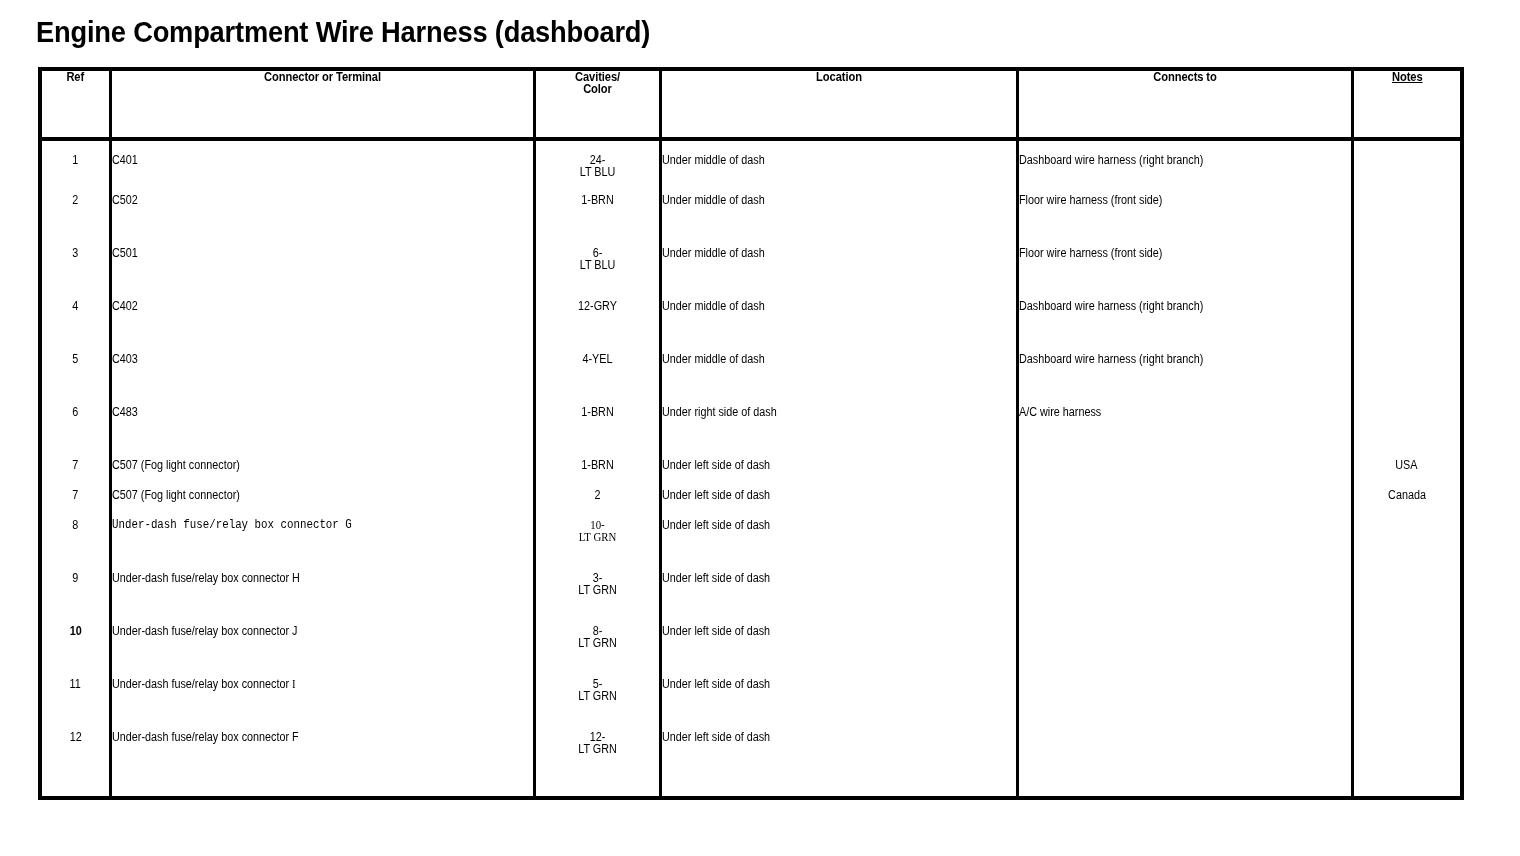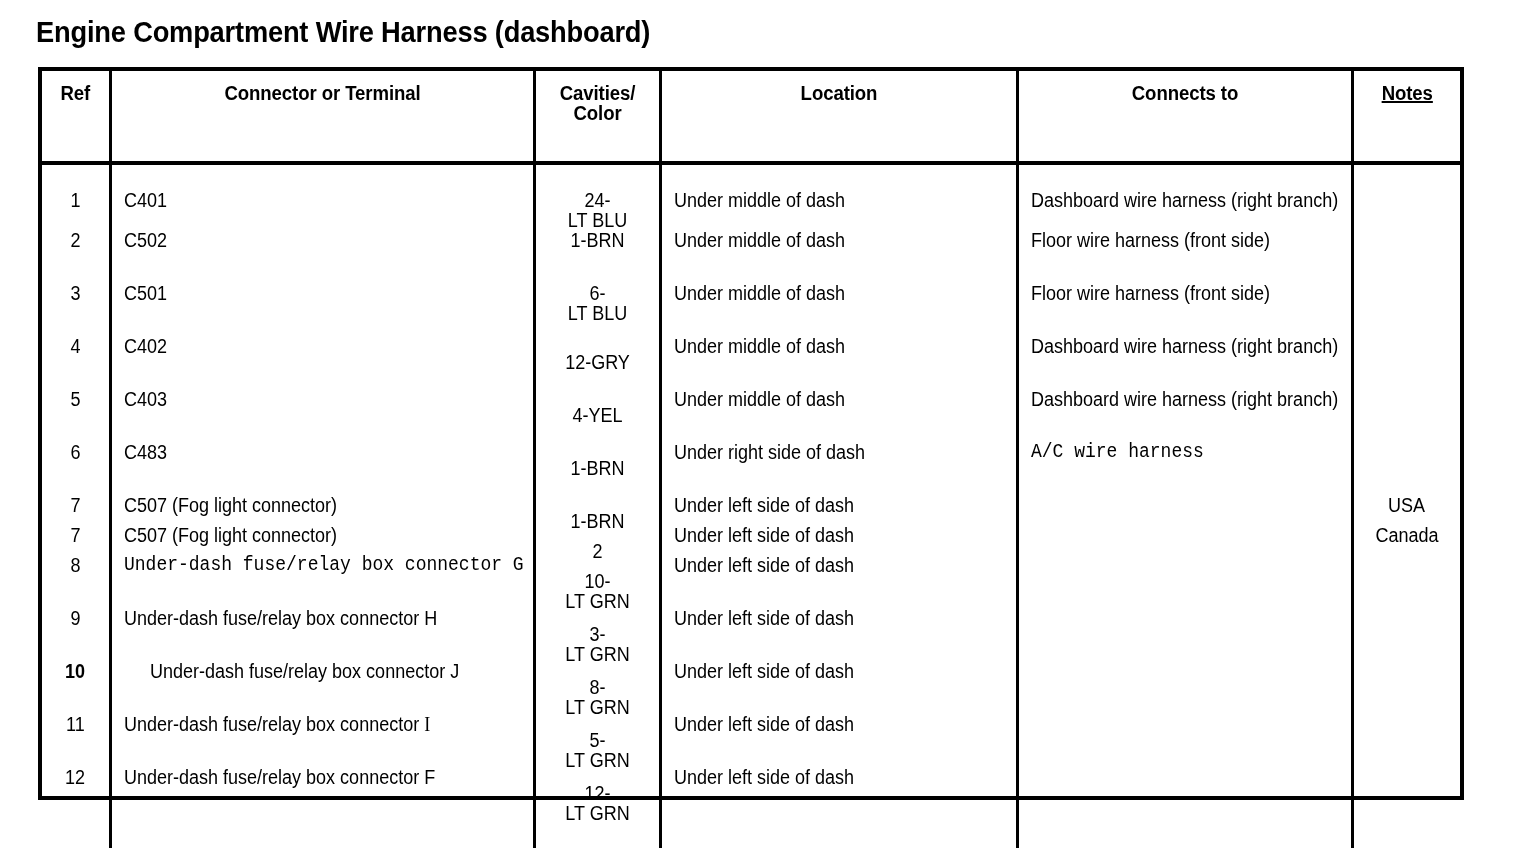--- a/index.html
+++ b/index.html
@@ -43,23 +43,23 @@
   table.harness col.c-conn{width:424px;}
   table.harness col.c-cav{width:126px;}
   table.harness col.c-loc{width:357px;}
   table.harness col.c-to{width:335px;}
   table.harness col.c-notes{width:108px;}
 
   table.harness th,
   table.harness td{
     border-left:3px solid #000;
     border-right:3px solid #000;
-    padding:12px;
+    padding:0;
     vertical-align:top;
-    font-size:20px;
+    font-size:12px;
     line-height:1.0;
   }
   table.harness th:first-child,
   table.harness td:first-child{border-left:0;}
   table.harness th:last-child,
   table.harness td:last-child{border-right:0;text-decoration:underline;}
 
   thead th{
     height:66px;
     border-bottom:4px solid #000;
@@ -197,54 +197,54 @@
                 <div class="rowline" style="height: 53px; padding-top: 13px;"><span class="txt">C401</span></div>
                 <div class="rowline" style="height: 53px;"><span class="txt">C502</span></div>
                 <div class="rowline" style="height: 53px;"><span class="txt">C501</span></div>
                 <div class="rowline" style="height: 53px;"><span class="txt">C402</span></div>
                 <div class="rowline" style="height: 53px;"><span class="txt">C403</span></div>
                 <div class="rowline" style="height: 53px;"><span class="txt">C483</span></div>
                 <div class="rowline" style="height: 30px;"><span class="txt">C507 (Fog light connector)</span></div>
                 <div class="rowline" style="height: 30px;"><span class="txt">C507 (Fog light connector)</span></div>
                 <div class="rowline" style="height: 53px; font-family: Liberation Mono, monospace;"><span class="txt">Under-dash fuse/relay box connector G</span></div>
                 <div class="rowline" style="height: 53px;"><span class="txt">Under-dash fuse/relay box connector H</span></div>
-                <div class="rowline" style="height: 53px; text-align: center;"><span class="txt">Under-dash fuse/relay box connector J</span></div>
+                <div class="rowline" style="height: 53px;"><span class="txt">Under-dash fuse/relay box connector J</span></div>
                 <div class="rowline" style="height: 53px;"><span class="txt">Under-dash fuse/relay box connector <span class="serif-i">I</span></span></div>
                 <div class="rowline" style="height: 53px; text-decoration: underline;"><span class="txt">Under-dash fuse/relay box connector F</span></div>
               </div>
             </td>
           <td class="cell-pad-center">
               <div class="stack" id="col-cav">
                 <div class="rowline two-line" style="height: 53px; padding-top: 13px;">
                   <span class="cav-line">24-</span>
                   <span class="cav-line">LT BLU</span>
                 </div>
                 <div class="rowline two-line" style="height: 53px;">
                   <span class="cav-line">1-BRN</span>
                 </div>
                 <div class="rowline two-line" style="height: 53px;">
                   <span class="cav-line">6-</span>
                   <span class="cav-line">LT BLU</span>
                 </div>
-                <div class="rowline two-line" style="height: 53px; margin-top: 16px;">
+                <div class="rowline two-line" style="height: 53px;">
                   <span class="cav-line">12-GRY</span>
                 </div>
                 <div class="rowline two-line" style="height: 53px;">
                   <span class="cav-line">4-YEL</span>
                 </div>
                 <div class="rowline two-line" style="height: 53px;">
                   <span class="cav-line">1-BRN</span>
                 </div>
                 <div class="rowline two-line" style="height: 30px;">
                   <span class="cav-line">1-BRN</span>
                 </div>
                 <div class="rowline two-line" style="height: 30px;">
                   <span class="cav-line">2</span>
                 </div>
-                <div class="rowline two-line" style="height: 53px;">
+                <div class="rowline two-line" style="height: 53px; font-family: Liberation Serif, serif;">
                   <span class="cav-line">10-</span>
                   <span class="cav-line">LT GRN</span>
                 </div>
                 <div class="rowline two-line" style="height: 53px;">
                   <span class="cav-line">3-</span>
                   <span class="cav-line">LT GRN</span>
                 </div>
                 <div class="rowline two-line" style="height: 53px;">
                   <span class="cav-line">8-</span>
                   <span class="cav-line">LT GRN</span>
@@ -286,21 +286,21 @@
                 </div>
                 <div class="rowline two-line" style="height: 53px;">
                   <span class="hang">Floor wire harness (front side)</span>
                 </div>
                 <div class="rowline two-line" style="height: 53px;">
                   <span class="hang">Dashboard wire harness (right branch)</span>
                 </div>
                 <div class="rowline two-line" style="height: 53px;">
                   <span class="hang">Dashboard wire harness (right branch)</span>
                 </div>
-                <div class="rowline two-line" style="height: 53px; font-family: Liberation Mono, monospace;">
+                <div class="rowline two-line" style="height: 53px;">
                   <span class="hang">A/C wire harness</span>
                 </div>
                 <div class="rowline two-line" style="height: 30px;">
                   <span class="hang"></span>
                 </div>
                 <div class="rowline two-line" style="height: 30px;">
                   <span class="hang"></span>
                 </div>
                 <div class="rowline two-line" style="height: 53px;">
                   <span class="hang"></span>

